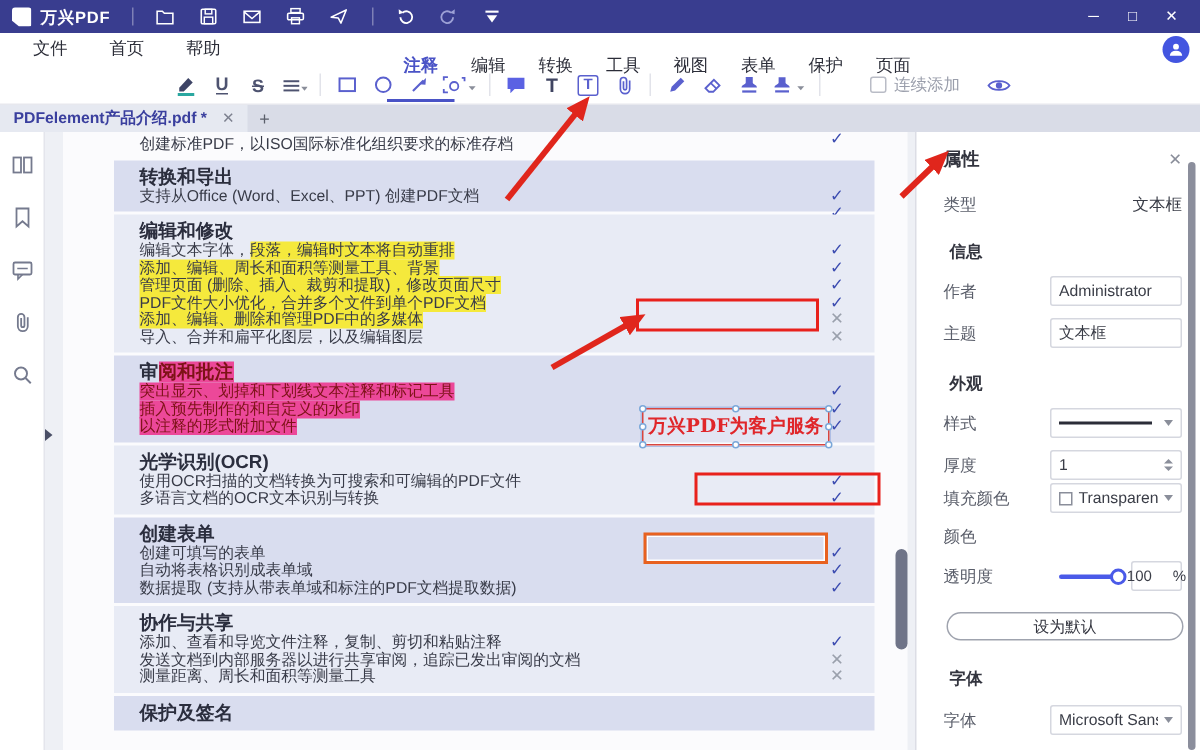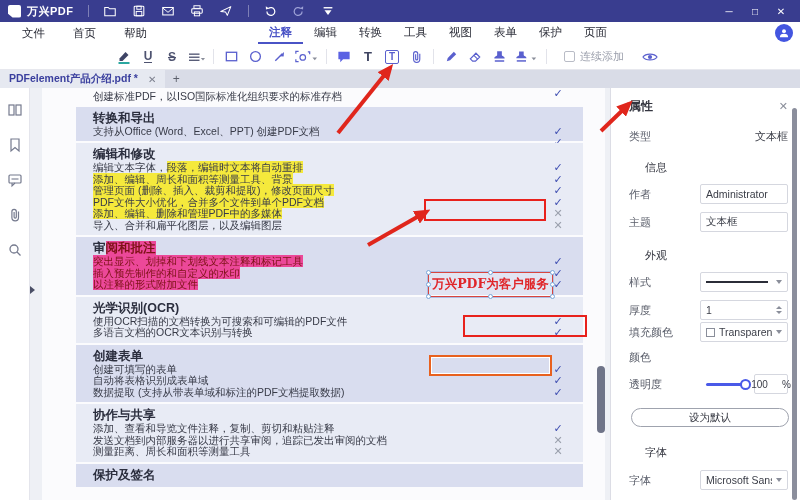--- a/index.html
+++ b/index.html
@@ -14,34 +14,34 @@
   .tb-ic { width:15px; height:15px; display:flex; align-items:center; justify-content:center; cursor:pointer; }
   .tb-ic svg { display:block; }
   .tb-right { margin-left:auto; display:flex; align-items:center; gap:4px; }
   .winbtn { width:22px; height:18px; display:flex; align-items:center; justify-content:center; font-size:10px; color:#fff; cursor:pointer; }
 
   
   .menubar { height:22px; background:#fff; display:flex; align-items:center; position:relative; font-size:11.5px; color:#2b2d38; }
   .menu-left { display:flex; margin-left:8px; }
   .menu-item { padding:0 14px; line-height:22px; cursor:pointer; }
   .ribbon-tabs { position:absolute; left:258px; top:0; display:flex; }
-  .ribbon-tab { padding:0 11px; line-height:20px; cursor:pointer; }
+  .ribbon-tab { padding:12px 11px; line-height:20px; cursor:pointer; }
   .ribbon-tab.active { color:#4a53c6; font-weight:bold; border-bottom:2px solid #4a53c6; }
   .avatar { position:absolute; right:7px; top:2px; width:18px; height:18px; border-radius:50%; background:#4355e0; display:flex; align-items:center; justify-content:center; cursor:pointer; }
 
   
   .toolbar { height:26px; background:#fff; border-bottom:1px solid #e7e8ee; display:flex; align-items:center; padding-left:112px; }
   .t-ic { width:24px; height:20px; display:flex; align-items:center; justify-content:center; cursor:pointer; color:#4e5370; }
   .t-ic svg { display:block; }
   .t-sep { width:1px; height:15px; background:#e2e3ea; margin:0 5px; }
   .glyphU { font-size:12px; font-weight:bold; color:#4e5370; border-bottom:1.5px solid #4e5370; line-height:12px; }
   .glyphS { font-size:12px; font-weight:bold; color:#4e5370; text-decoration:line-through; }
   .glyphT { font-size:13px; font-weight:bold; color:#3f4461; }
   .glyphTB { font-size:10px; font-weight:bold; color:#5a60ce; border:1.5px solid #5a60ce; border-radius:2px; width:14px; height:14px; line-height:11px; text-align:center; }
-  .chk-row { display:flex; align-items:center; gap:5px; margin-left:12px; }
+  .chk-row { display:flex; align-items:center; gap:5px; margin-left:28px; }
   .chk { width:11px; height:11px; border:1px solid #b9bcc6; border-radius:2px; background:#fff; }
   .chk-label { font-size:11px; color:#9a9eab; }
 
   
   .tabbar { height:18px; background:#d9dce7; display:flex; align-items:stretch; }
   .doctab { background:#e6e9f1; display:flex; align-items:center; gap:10px; padding:0 9px; min-width:160px; }
   .doctab-label { font-size:10.5px; font-weight:bold; color:#3a3f9e; }
   .tab-x { font-size:10px; color:#7d818f; cursor:pointer; }
   .tab-plus { width:22px; display:flex; align-items:center; justify-content:center; font-size:12px; color:#5a5e6a; cursor:pointer; }
 
@@ -78,21 +78,21 @@
              display:flex; align-items:center; justify-content:center;
              font-family:"DejaVu Serif","Liberation Serif",serif; font-size:12.5px; font-weight:bold; color:#e0262a; white-space:nowrap; }
   .handle { position:absolute; width:5px; height:5px; border-radius:50%; background:#fff; border:1px solid #7aa7d9; }
 
   
   .panel { width:190px; background:#fff; border-left:1px solid #dcdde5; position:relative; font-size:11px; color:#5a5e6a; }
   .p-title-row { display:flex; justify-content:space-between; align-items:center; padding:10px 12px 0 18px; }
   .p-title { font-size:12px; font-weight:bold; color:#33353f; }
   .p-close { color:#8a8e9a; font-size:11px; cursor:pointer; }
   .prow { display:flex; align-items:center; justify-content:space-between; margin:0 12px 0 18px; }
-  .phead { font-weight:normal; color:#33353f; margin-left:34px; }
+  .phead { font-weight:bold; color:#33353f; margin-left:22px; }
   .pvalue { color:#3a3d47; }
   .pinput { width:88px; height:20px; border:1px solid #d5d7df; border-radius:2px; font-size:10.5px; color:#3a3d47; padding:0 5px; display:flex; align-items:center; background:#fff; }
   .pselect { width:88px; height:20px; border:1px solid #d5d7df; border-radius:2px; display:flex; align-items:center; padding:0 5px; gap:4px; cursor:pointer; background:#fff; font-size:10.5px; color:#3a3d47; }
   .pselect .grow { flex:1; overflow:hidden; white-space:nowrap; }
   .chev { width:0; height:0; border-left:3.5px solid transparent; border-right:3.5px solid transparent; border-top:4px solid #8a8e9a; }
   .chev-up { width:0; height:0; border-left:3px solid transparent; border-right:3px solid transparent; border-bottom:3.5px solid #8a8e9a; }
   .chev-dn { width:0; height:0; border-left:3px solid transparent; border-right:3px solid transparent; border-top:3.5px solid #8a8e9a; }
   .swatch { width:9px; height:9px; border:1px solid #8a8e9a; flex:none; }
   .swatch.red { background:#e01020; border-color:#9a0c16; }
   .lineglyph { flex:1; height:1.5px; background:#2b2d38; margin-right:4px; }

